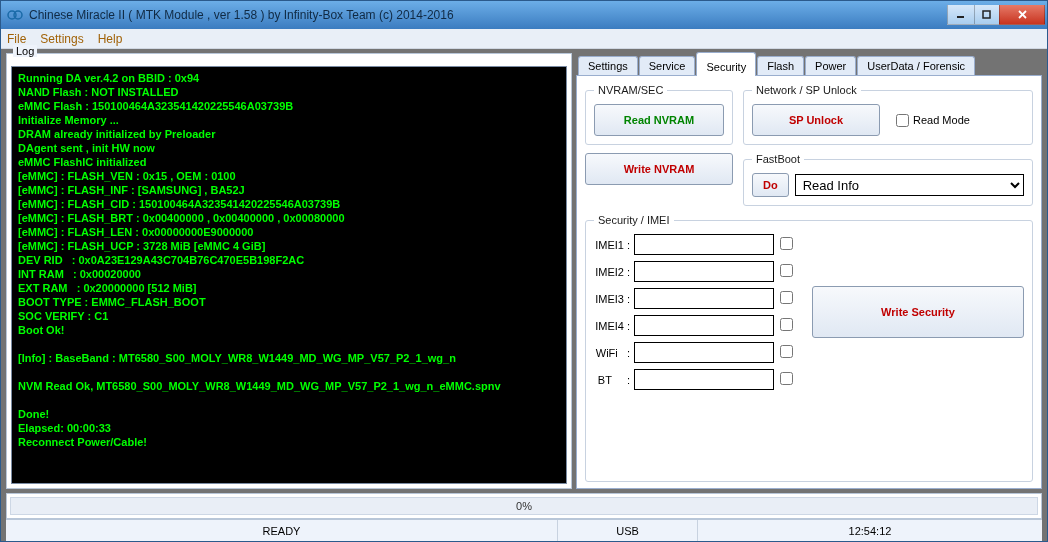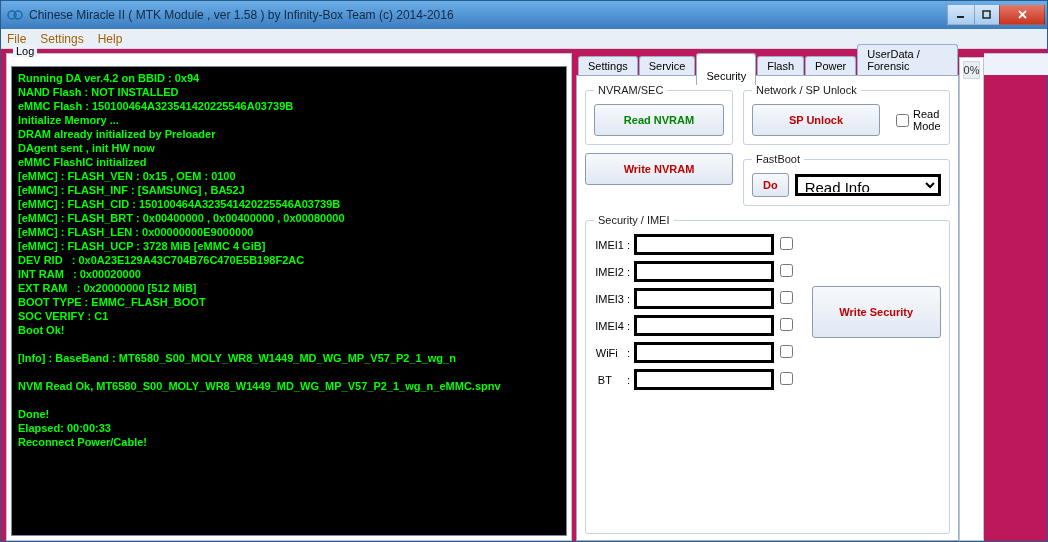--- a/index.html
+++ b/index.html
@@ -8,51 +8,51 @@
   .titlebar { height: 28px; background: linear-gradient(#6caee8, #3b7cc0); display: flex; align-items: center; color: #000; padding-left: 6px; }
   .titlebar-icon { width: 16px; height: 16px; margin-right: 6px; display: inline-block; }
   .titlebar-icon svg { width: 16px; height: 16px; }
   .title-text { flex: 1; color: #102a44; font-size: 12px; }
   .win-controls { display: flex; height: 20px; margin-right: 2px; }
   .win-btn { width: 28px; height: 20px; border: 1px solid rgba(0,0,0,.25); border-top: none; background: linear-gradient(#d6e7f9,#a9cdee); display: flex; align-items: center; justify-content: center; font-size: 10px; margin-left: -1px; }
   .win-btn.max { width: 26px; }
   .win-btn.close { width: 46px; background: linear-gradient(#e67a68,#c83420); color: #fff; border-top-right-radius: 0; }
   .menubar { height: 20px; background: #e9eff7; border-bottom: 1px solid #d0d7e2; padding-left: 6px; display: flex; align-items: center; gap: 14px; color: #a16207; font-size: 12px; }
   .menubar span { cursor: default; }
-  .main { flex: 1; background: #be185d; padding: 4px 5px 0 5px; display: flex; }
+  .main { flex: 1; background: #737373; padding: 4px 5px 0 5px; display: flex; flex-direction: column; }
   .content-row { flex: 1; display: flex; gap: 4px; min-height: 0; }
   .log-panel { flex: 0 0 566px; border: 1px solid #b8c6d8; background: #fff; display: flex; flex-direction: column; }
   .log-wrap { position: relative; height: 10px; }
   .log-wrap .lbl { position: absolute; top: -9px; left: 6px; background: #eef3fb; padding: 0 3px; font-size: 11px; }
   .log-area { flex: 1; margin: 2px 4px 4px 4px; background: #000; color: #00ff00; font-family: "Verdana", Tahoma, sans-serif; font-size: 11px; font-weight: bold; padding: 4px 6px; overflow-y: scroll; line-height: 14px; white-space: pre; border: 1px solid #7a8ba3; }
   .log-area::-webkit-scrollbar { width: 17px; }
   .log-area::-webkit-scrollbar-track { background: #e9eff7; border-left: 1px solid #c8d2e0; }
   .log-area::-webkit-scrollbar-thumb { background: linear-gradient(90deg,#d8e4f3,#b7cde7); border: 1px solid #8ca6c6; border-radius: 2px; }
   .log-area::-webkit-scrollbar-button { height: 17px; background: #d9e5f3; border: 1px solid #a8bad0; }
 
   .right-panel { flex: 1; display: flex; flex-direction: column; }
   .tabs { display: flex; height: 22px; align-items: flex-end; padding-left: 2px; font-size: 11px; }
   .tab { border: 1px solid #9aaece; border-bottom: none; background: #e2ebf7; padding: 3px 9px; border-radius: 3px 3px 0 0; margin-right: 1px; cursor: default; }
-  .tab.active { background: #fff; padding-top: 16px; position: relative; top: 10px; z-index: 2; }
+  .tab.active { background: #fff; padding-top: 8px; position: relative; top: 1px; z-index: 2; }
   .tab-body { flex: 1; border: 1px solid #9aaece; background: #fff; padding: 8px 8px 6px 8px; display: flex; flex-direction: column; gap: 8px; }
 
   fieldset { border: 1px solid #c8d2e0; border-radius: 3px; padding: 8px 8px; font-size: 11px; position: relative; }
   legend { padding: 0 4px; font-size: 11px; color: #1a1a1a; margin-top: 40px; }
   .row1 { display: flex; gap: 10px; }
   .row1 fieldset:first-child { flex: 0 0 148px; }
   .row1 fieldset:nth-child(2) { flex: 1; }
   .row2 { display: flex; gap: 10px; }
   .row2 .spacer-left { flex: 0 0 148px; display: flex; }
   .row2 .spacer-left .bigbtn { flex: 1; }
   .row2 fieldset { flex: 1; }
   .bigbtn { height: 32px; border: 1px solid #8b9bb1; background: linear-gradient(#f7f9fc, #e0e8f3); border-radius: 3px; font-weight: bold; font-size: 11px; cursor: pointer; display: flex; align-items: center; justify-content: center; }
   .bigbtn.green { color: #008400; }
   .bigbtn.red { color: #c00000; }
   .smallbtn { height: 24px; padding: 0 10px; border: 1px solid #8b9bb1; background: linear-gradient(#f7f9fc,#e0e8f3); border-radius: 3px; font-weight: bold; font-size: 11px; color: #c00000; cursor: pointer; margin-right: 6px; }
-  select, input[type=text] { border: 3px solid #000000; font-size: 15px; height: 21px; padding: 1px 3px; background: #fff; }
+  select, input[type=text] { border: 1px solid #000000; font-size: 13px; height: 21px; padding: 1px 3px; background: #fff; }
   select { height: 22px; }
   .chk-row { display: flex; align-items: center; gap: 4px; }
   input[type=checkbox] { width: 13px; height: 13px; }
 
   .sec-grid { display: grid; grid-template-columns: 40px 140px 24px 1fr; row-gap: 6px; align-items: center; }
   .sec-grid label { text-align: right; padding-right: 4px; }
   .sec-grid .chk { justify-self: center; }
   .sec-right { grid-column: 4; grid-row: 1 / span 6; display: flex; flex-direction: column; gap: 10px; padding-left: 14px; }
   .sec-right .bigbtn { height: 52px; }
   .repair-fs { padding: 6px 6px; }

